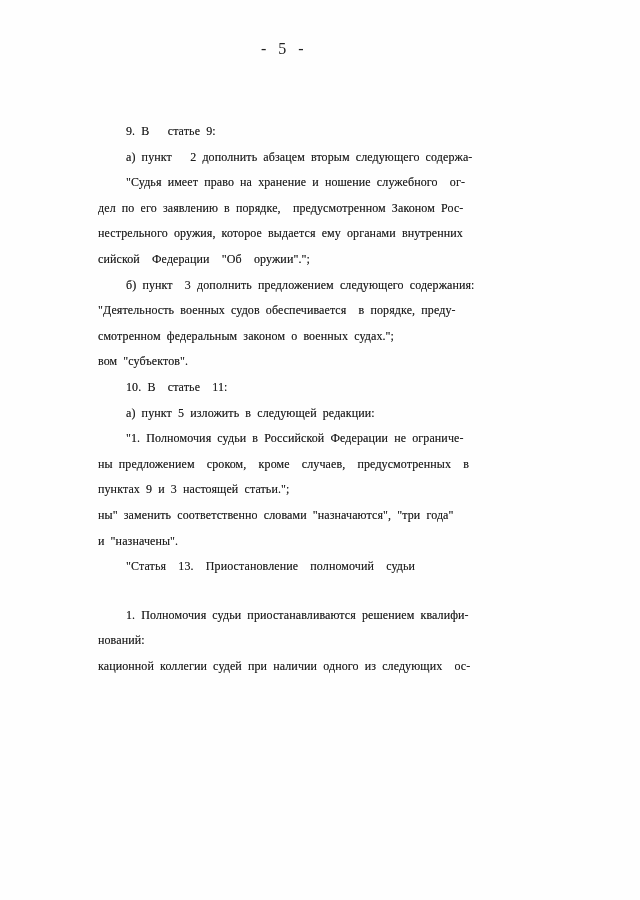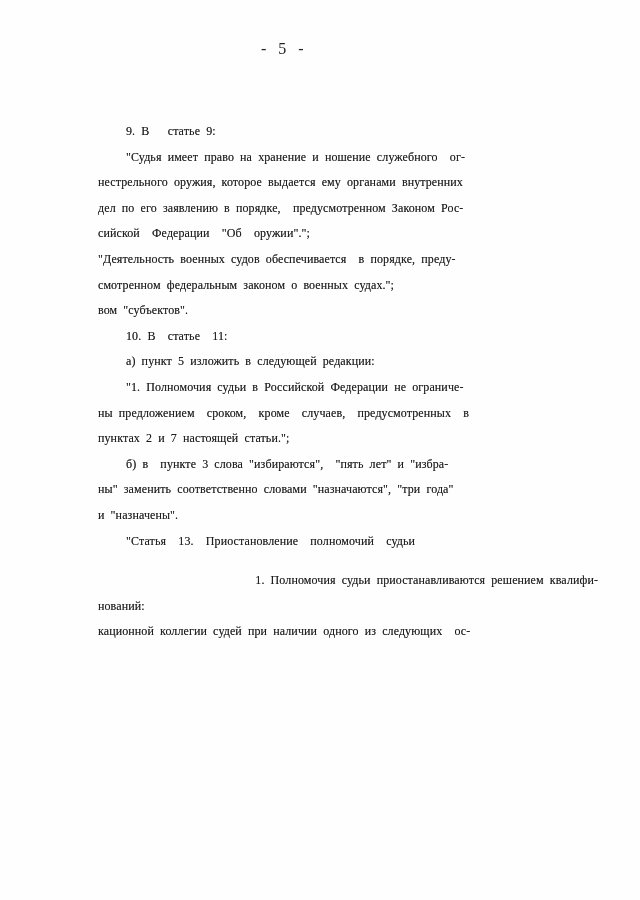--- a/index.html
+++ b/index.html
@@ -40,44 +40,44 @@
     height: 25.6px;
     white-space: pre;
     word-spacing: 3px;
     letter-spacing: 0.1px;
     text-shadow: 0 0 0.4px rgba(30,30,30,0.55);
   }
   .line.indent {
     padding-left: 28px;
   }
   .line.gap {
-    margin-top: 14px;
-    text-align: right;
+    margin-top: 23px;
   }
 </style>
 </head>
 <body>
 
 <div class="page">
   <div class="page-number">- 5 -</div>
   <div class="doc-body">
       <div class="line indent">9. В   статье 9:</div>
+      <div class="line indent">а) пункт   2 дополнить абзацем вторым следующего содержа-</div>
       <div class="line indent">"Судья имеет право на хранение и ношение служебного  ог-</div>
+      <div class="line">дел по его заявлению в порядке,  предусмотренном Законом Рос-</div>
       <div class="line">нестрельного оружия, которое выдается ему органами внутренних</div>
-      <div class="line">дел по его заявлению в порядке,  предусмотренном Законом Рос-</div>
       <div class="line">сийской  Федерации  "Об  оружии".";</div>
+      <div class="line indent">б) пункт  3 дополнить предложением следующего содержания:</div>
       <div class="line">"Деятельность военных судов обеспечивается  в порядке, преду-</div>
       <div class="line">смотренном федеральным законом о военных судах.";</div>
       <div class="line">вом "субъектов".</div>
       <div class="line indent">10. В  статье  11:</div>
       <div class="line indent">а) пункт 5 изложить в следующей редакции:</div>
       <div class="line indent">"1. Полномочия судьи в Российской Федерации не ограниче-</div>
       <div class="line">ны предложением  сроком,  кроме  случаев,  предусмотренных  в</div>
-      <div class="line">пунктах 2 и 7 настоящей статьи.";</div>
-      <div class="line indent">б) в  пункте 3 слова "избираются",  "пять лет" и "избра-</div>
+      <div class="line">пунктах 9 и 3 настоящей статьи.";</div>
       <div class="line">ны" заменить соответственно словами "назначаются", "три года"</div>
       <div class="line">и "назначены".</div>
       <div class="line indent">"Статья  13.  Приостановление  полномочий  судьи</div>
       <div class="line indent gap">1. Полномочия судьи приостанавливаются решением квалифи-</div>
       <div class="line">нований:</div>
       <div class="line">кационной коллегии судей при наличии одного из следующих  ос-</div>
     </div>
 </div>
 
 </body></html>

